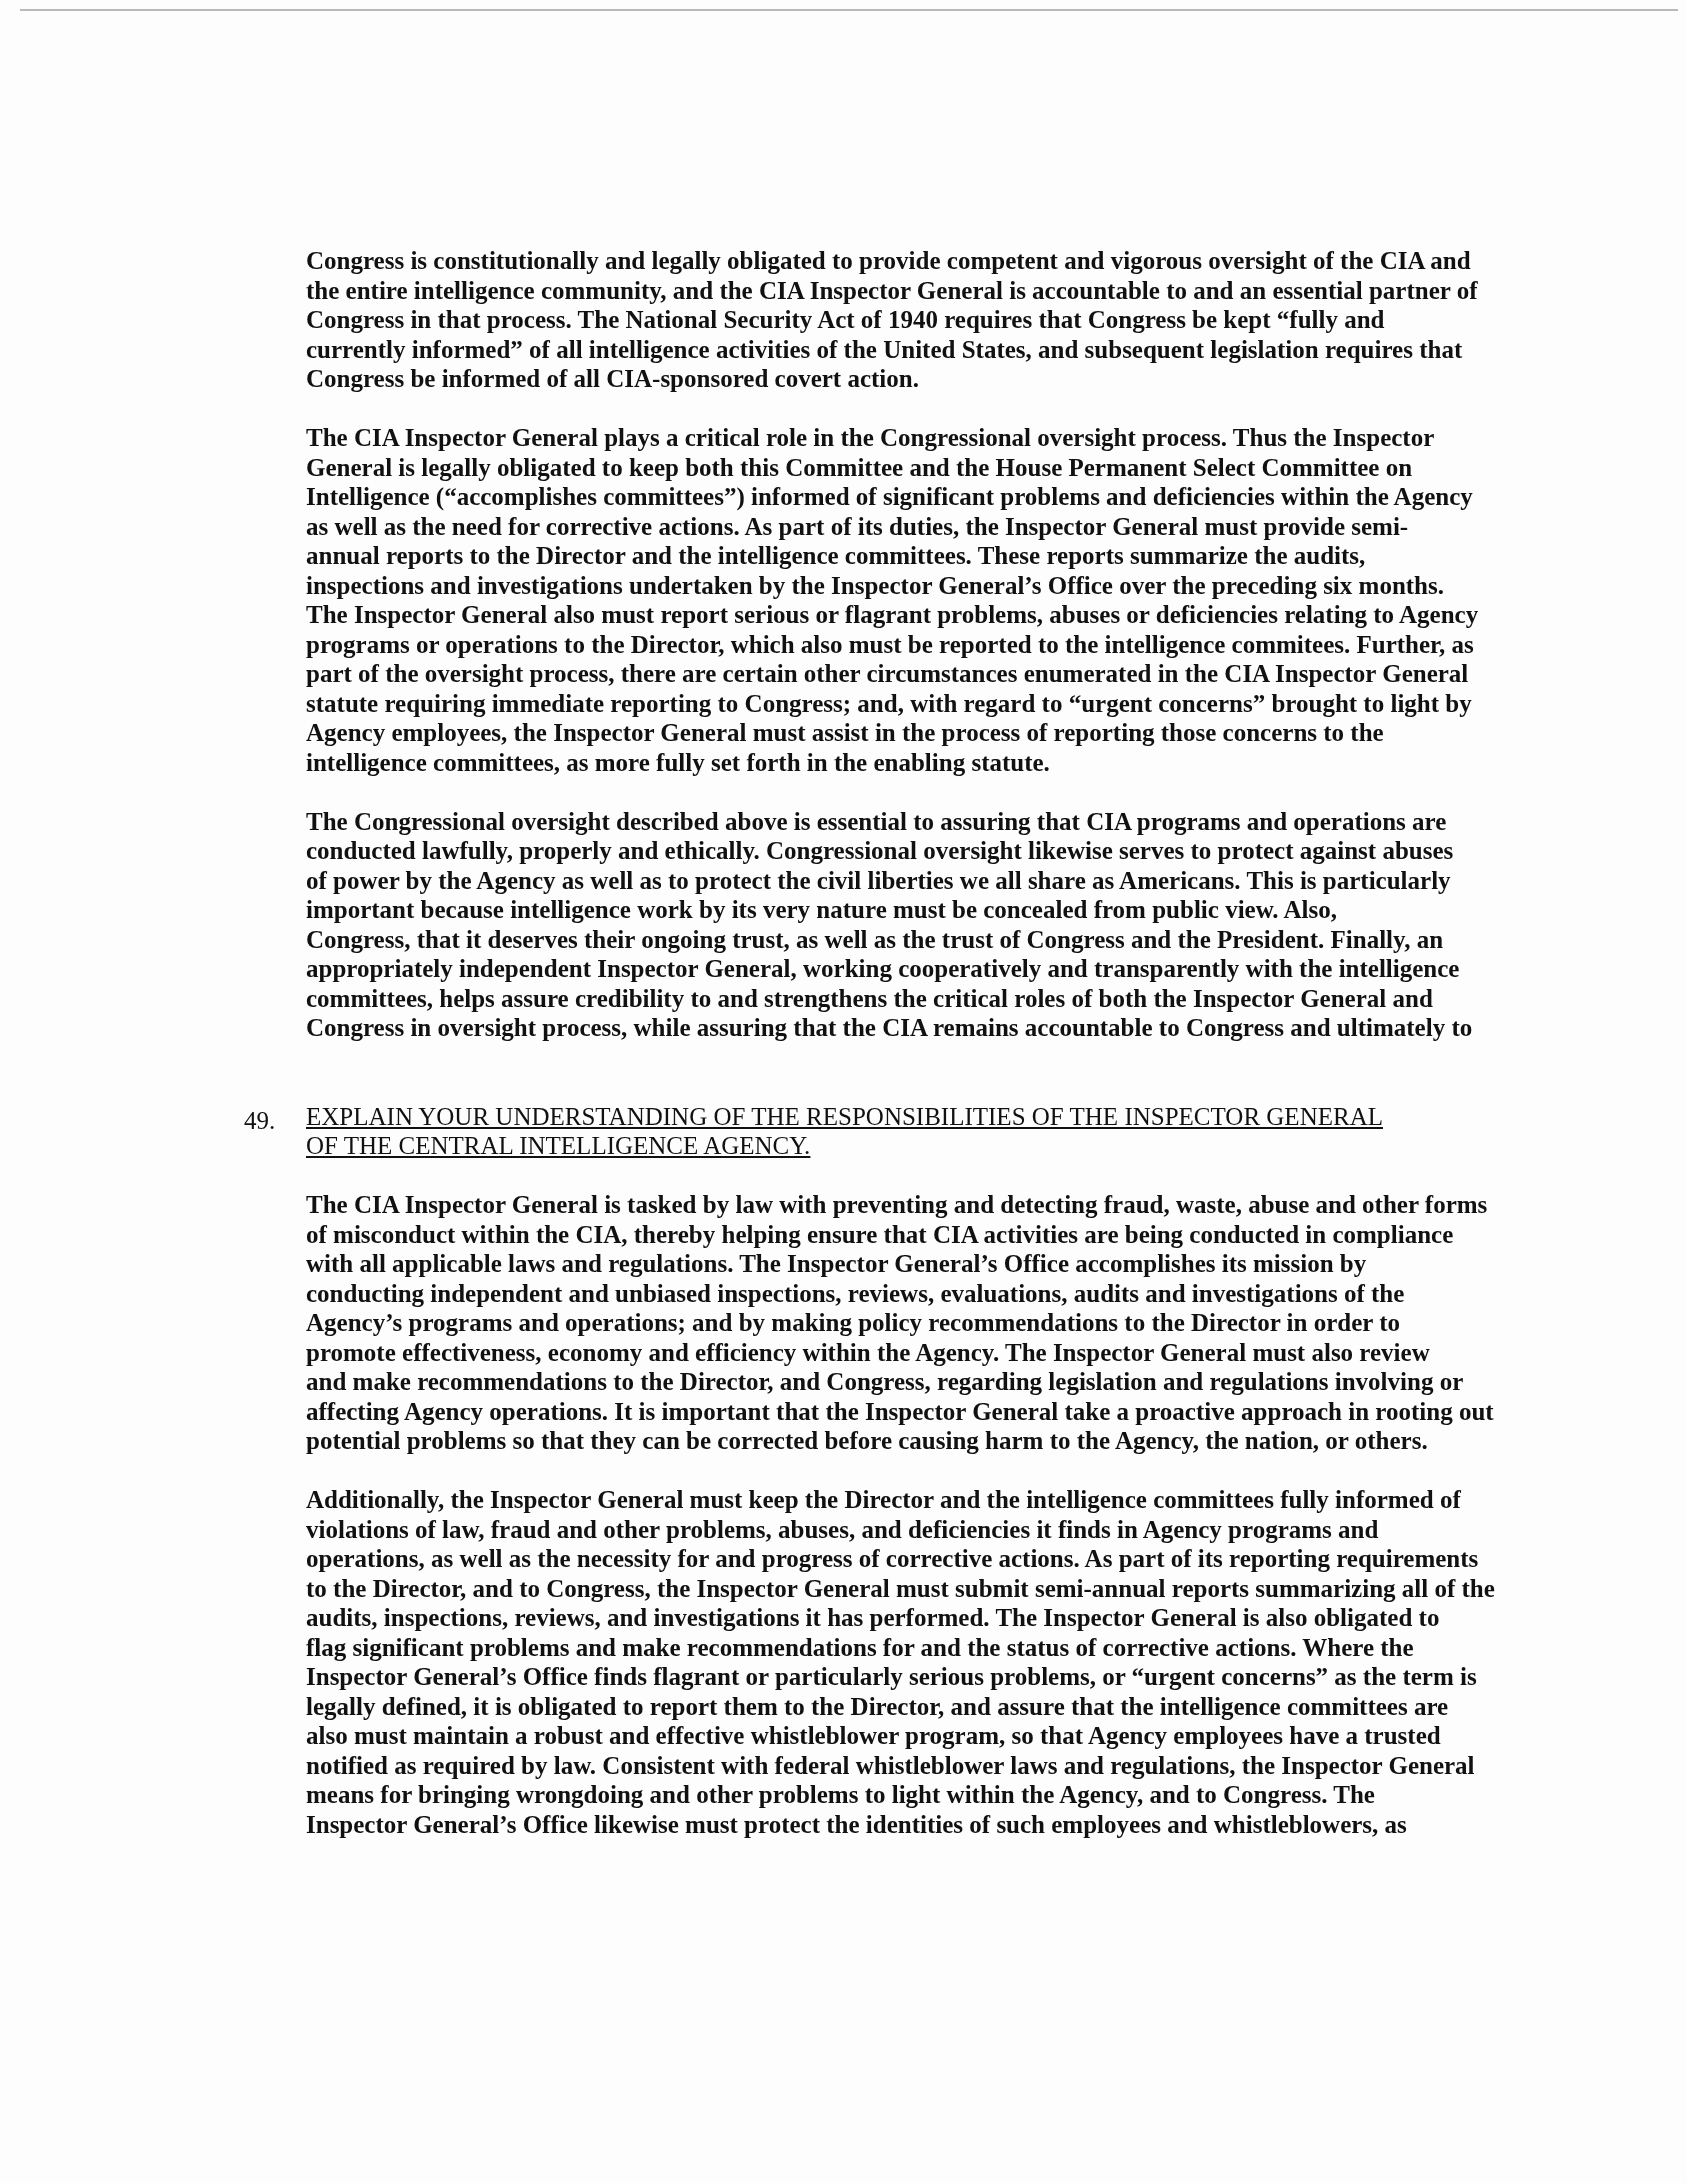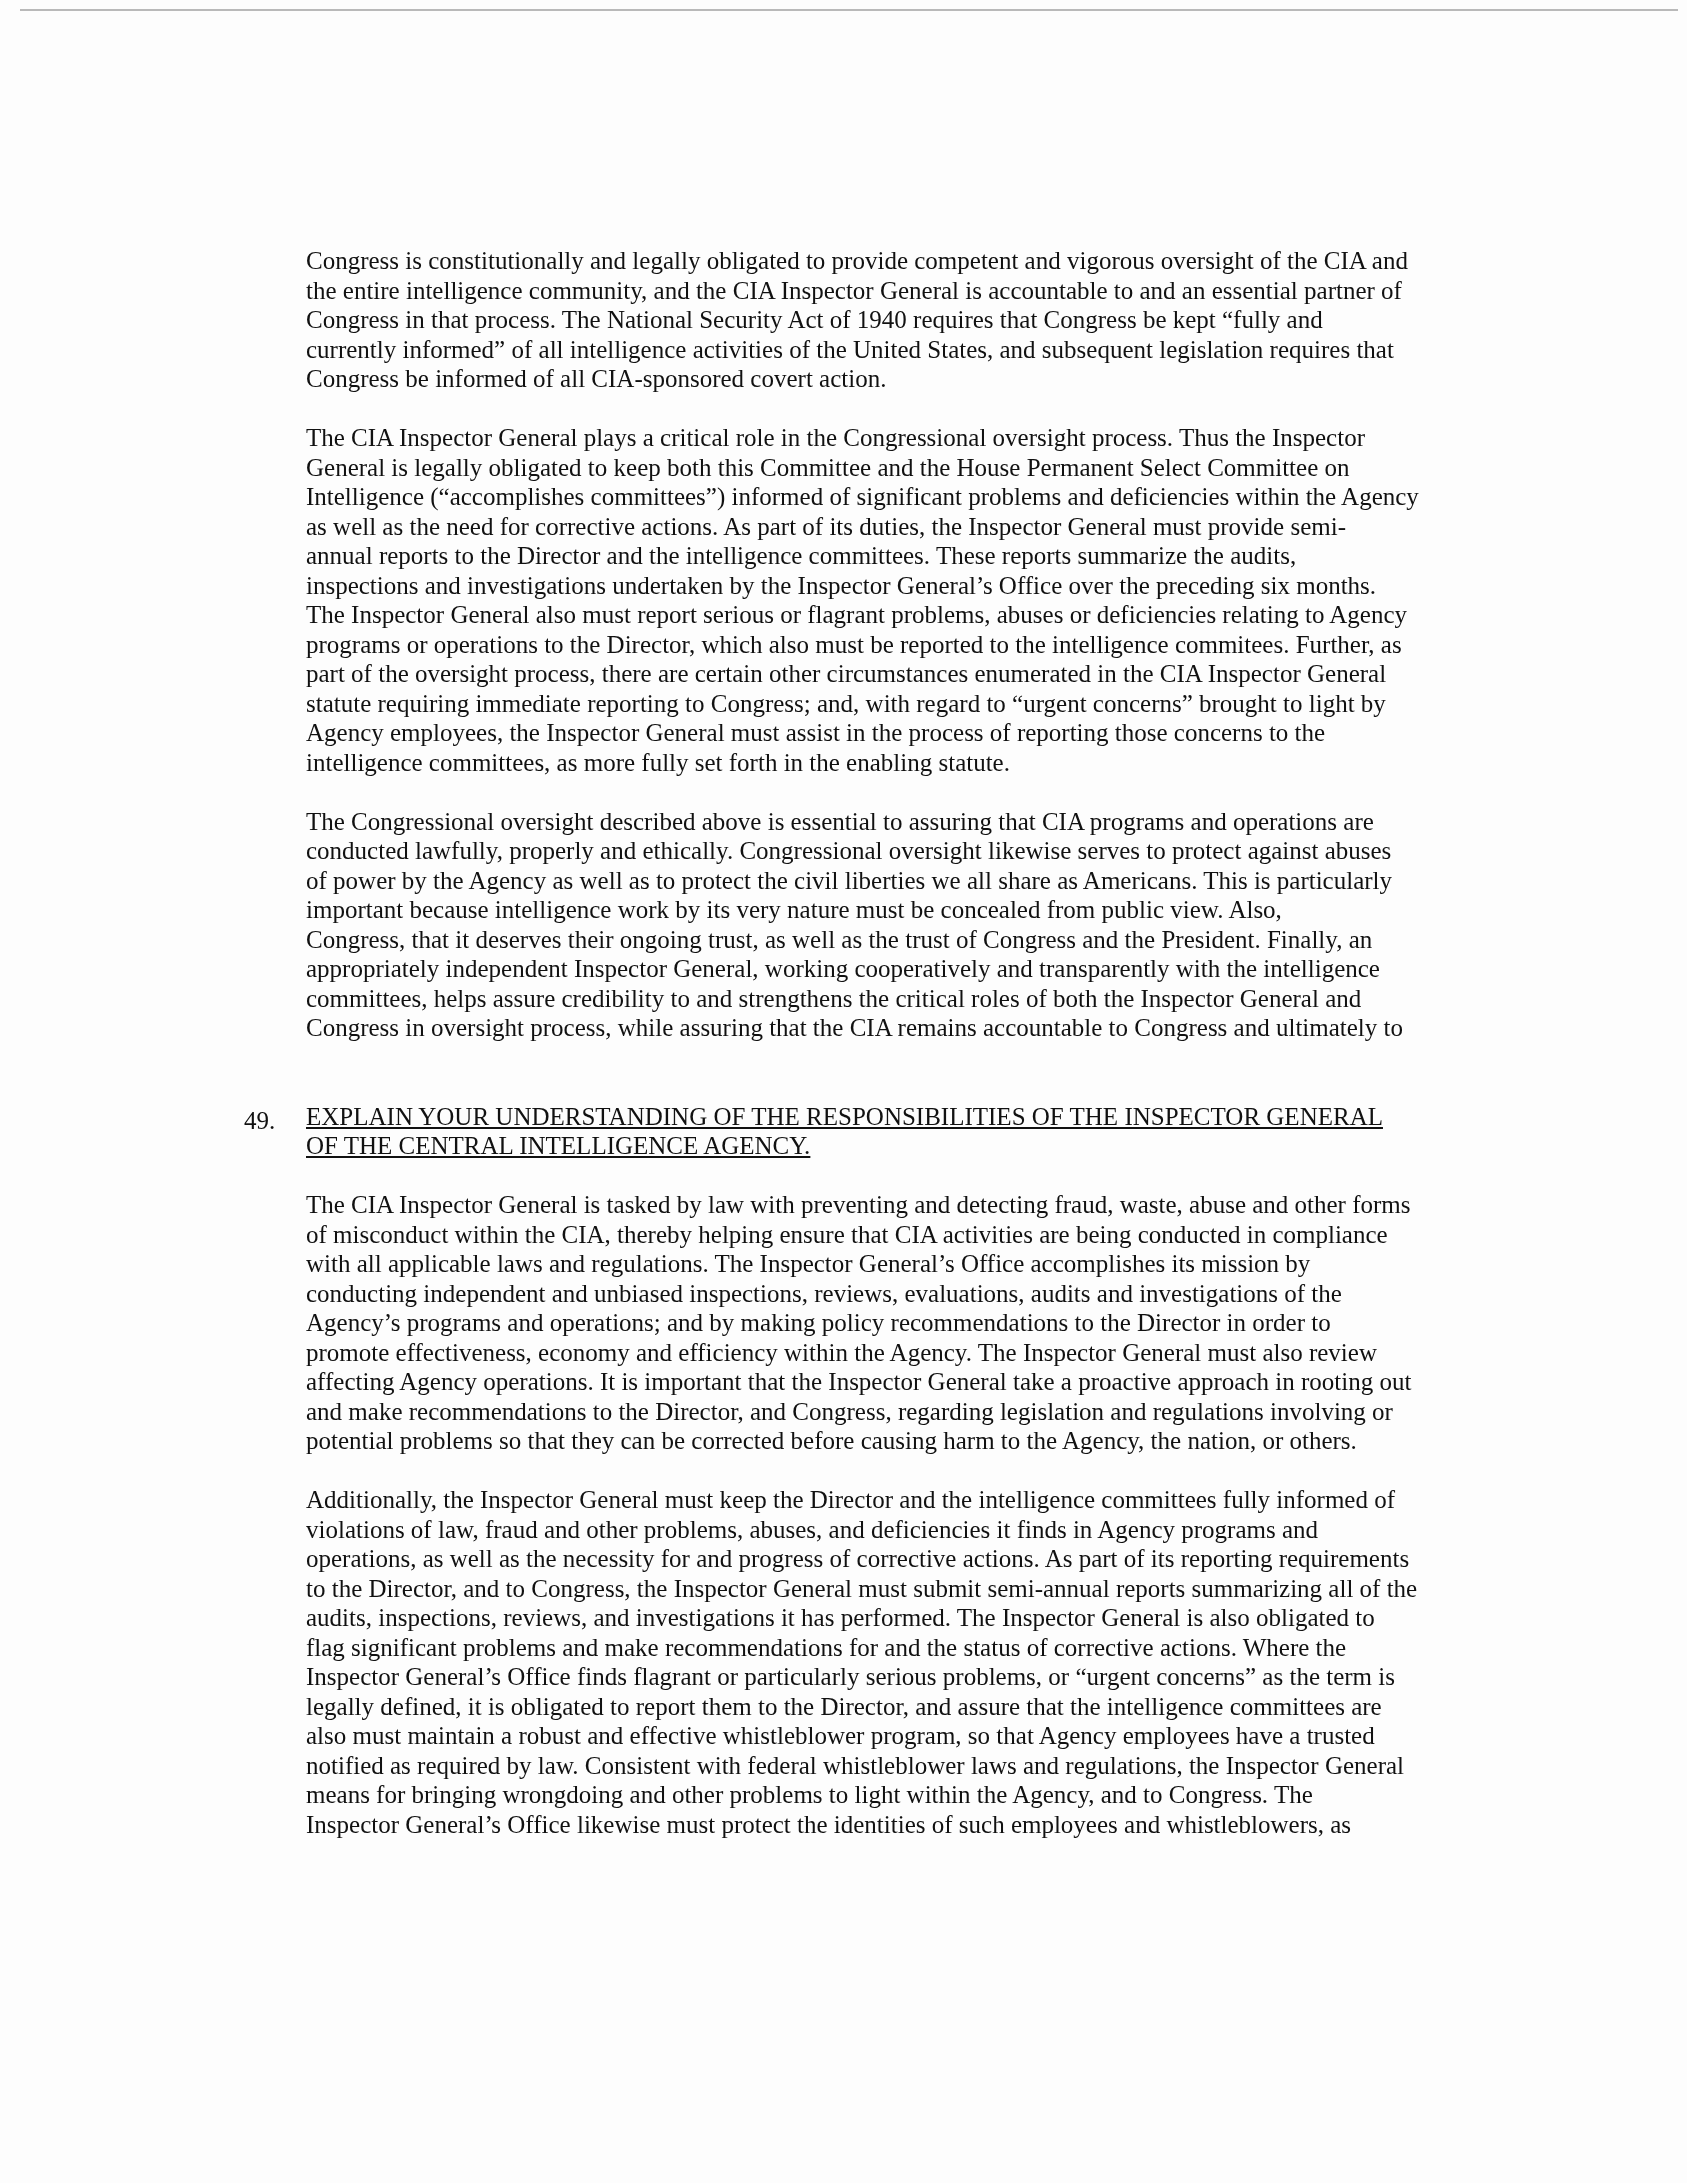--- a/index.html
+++ b/index.html
@@ -31,20 +31,21 @@
     font-size: 25px;
     line-height: 29.5px;
   }
   .para {
     margin: 0 0 29.5px 0;
     white-space: normal;
   }
   .para .line {
     display: block;
     white-space: nowrap;
+    font-weight: bold;
   }
   .question {
     position: relative;
     margin: 59px 0 29.5px 0;
   }
   .question-number {
     position: absolute;
     left: -62px;
     top: 4px;
   }
@@ -106,22 +107,22 @@
   </section>
 
   <section>
     <p class="para">
       <span class="line">The CIA Inspector General is tasked by law with preventing and detecting fraud, waste, abuse and other forms</span>
       <span class="line">of misconduct within the CIA, thereby helping ensure that CIA activities are being conducted in compliance</span>
       <span class="line">with all applicable laws and regulations.  The Inspector General’s Office accomplishes its mission by</span>
       <span class="line">conducting independent and unbiased inspections, reviews, evaluations, audits and investigations of the</span>
       <span class="line">Agency’s programs and operations; and by making policy recommendations to the Director in order to</span>
       <span class="line">promote effectiveness, economy and efficiency within the Agency. The Inspector General must also review</span>
+      <span class="line">and make recommendations to the Director, and Congress, regarding legislation and regulations involving or</span>
       <span class="line">affecting Agency operations.  It is important that the Inspector General take a proactive approach in rooting out</span>
-      <span class="line">and make recommendations to the Director, and Congress, regarding legislation and regulations involving or</span>
       <span class="line">potential problems so that they can be corrected before causing harm to the Agency, the nation, or others.</span>
     </p>
 
     <p class="para">
       <span class="line">Additionally, the Inspector General must keep the Director and the intelligence committees fully informed of</span>
       <span class="line">violations of law, fraud and other problems, abuses, and deficiencies it finds in Agency programs and</span>
       <span class="line">operations, as well as the necessity for and progress of corrective actions.  As part of its reporting requirements</span>
       <span class="line">to the Director, and to Congress, the Inspector General must submit semi-annual reports summarizing all of the</span>
       <span class="line">audits, inspections, reviews, and investigations it has performed. The Inspector General is also obligated to</span>
       <span class="line">flag significant problems and make recommendations for and the status of corrective actions.  Where the</span>

